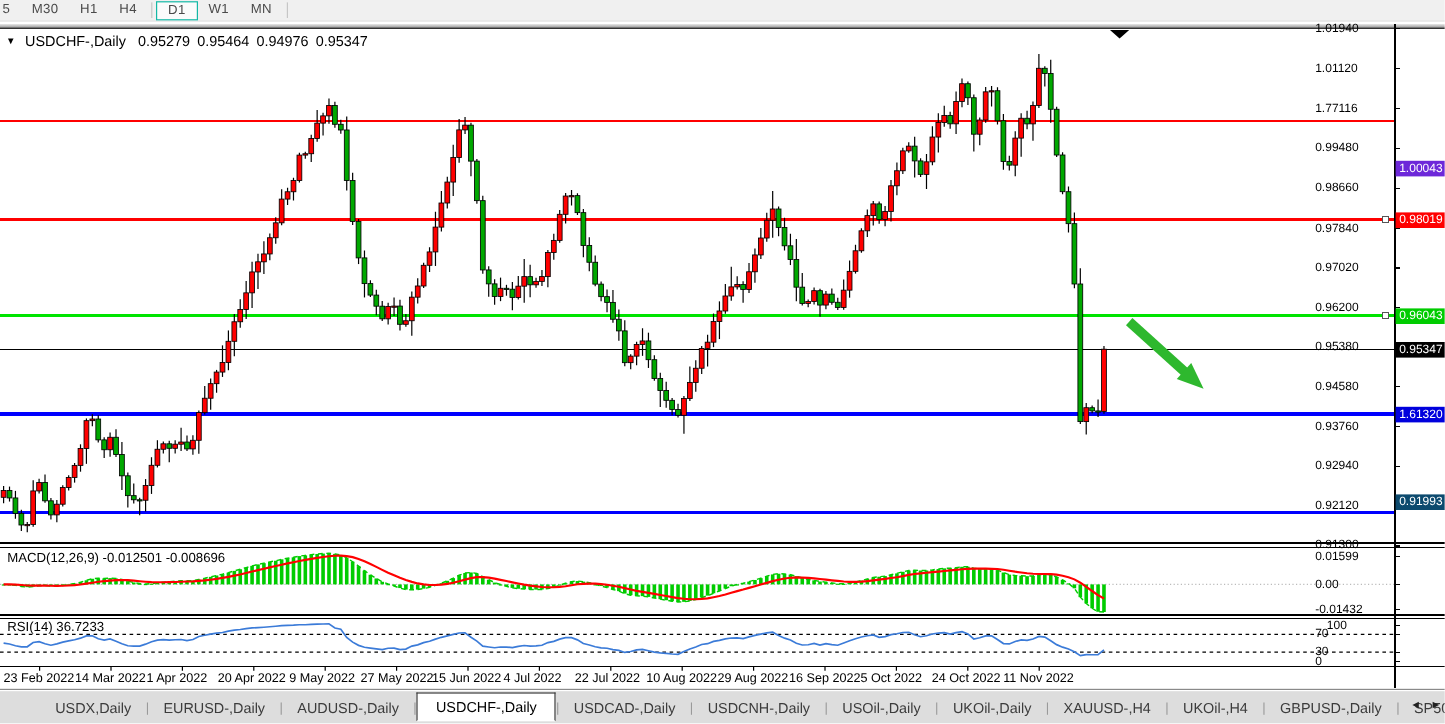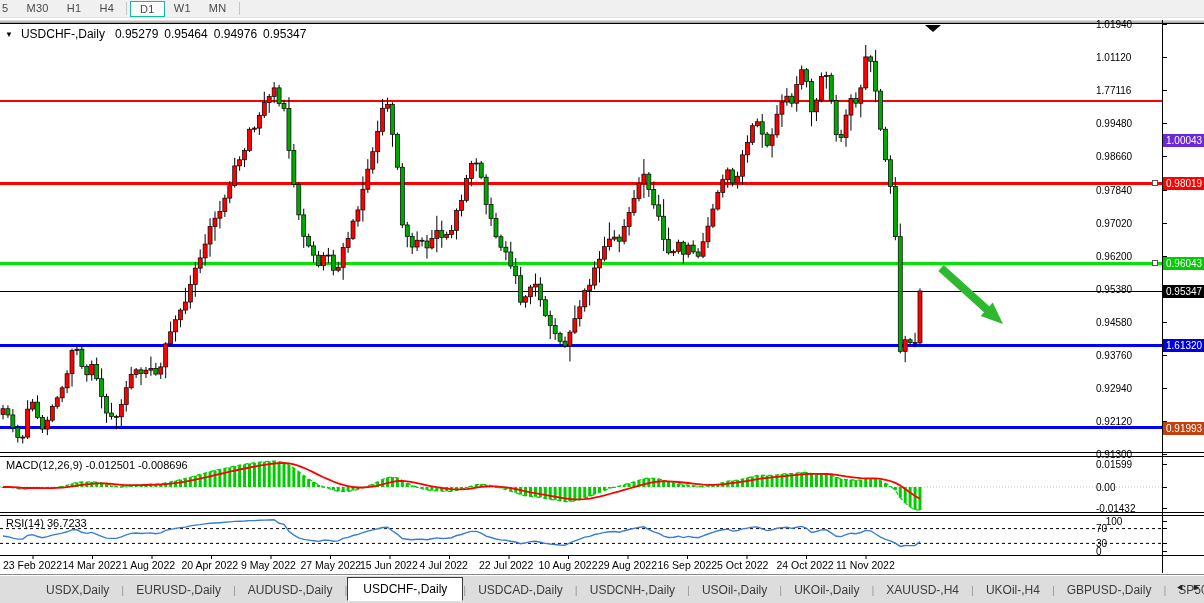--- a/index.html
+++ b/index.html
@@ -756,27 +756,27 @@
       <div class="alab" style="top: 502.5px;">-0.01432</div>
       <div class="alab" style="top: 515.5px; text-align: center;">100</div>
       <div class="alab" style="top: 523px;">70</div>
       <div class="alab" style="top: 538px;">30</div>
       <div class="alab" style="top: 545.5px;">0</div>
       <div class="badge" style="top: 106px; background: #6d28d9; margin-top: 28px;">1.00043</div>
       <div class="badge" style="top: 176.5px; background: rgb(255, 0, 0);">0.98019</div>
       <div class="badge" style="top: 256.5px; background: rgb(0, 204, 0);">0.96043</div>
       <div class="badge" style="top: 284.5px; background: rgb(0, 0, 0);">0.95347</div>
       <div class="badge" style="top: 338.5px; background: rgb(0, 0, 221);">1.61320</div>
-      <div class="badge" style="top: 422px; background: #c2410c;">0.91993</div>
+      <div class="badge" style="top: 412px; background: #0c4a6e;">0.91993</div>
     </div>
 
   <div id="dates">
       <div class="dlab" style="left: 3px;">23 Feb 2022</div>
       <div class="dlab" style="left: 62.5px;">14 Mar 2022</div>
-      <div class="dlab" style="left: 122px;">1 Aug 2022</div>
+      <div class="dlab" style="left: 122px;">1 Apr 2022</div>
       <div class="dlab" style="left: 181.5px;">20 Apr 2022</div>
       <div class="dlab" style="left: 241px;">9 May 2022</div>
       <div class="dlab" style="left: 300.5px;">27 May 2022</div>
       <div class="dlab" style="left: 360px;">15 Jun 2022</div>
       <div class="dlab" style="left: 419.5px;">4 Jul 2022</div>
       <div class="dlab" style="left: 479px;">22 Jul 2022</div>
       <div class="dlab" style="left: 538.5px;">10 Aug 2022</div>
       <div class="dlab" style="left: 598px;">29 Aug 2022</div>
       <div class="dlab" style="left: 657.5px;">16 Sep 2022</div>
       <div class="dlab" style="left: 717px;">5 Oct 2022</div>

